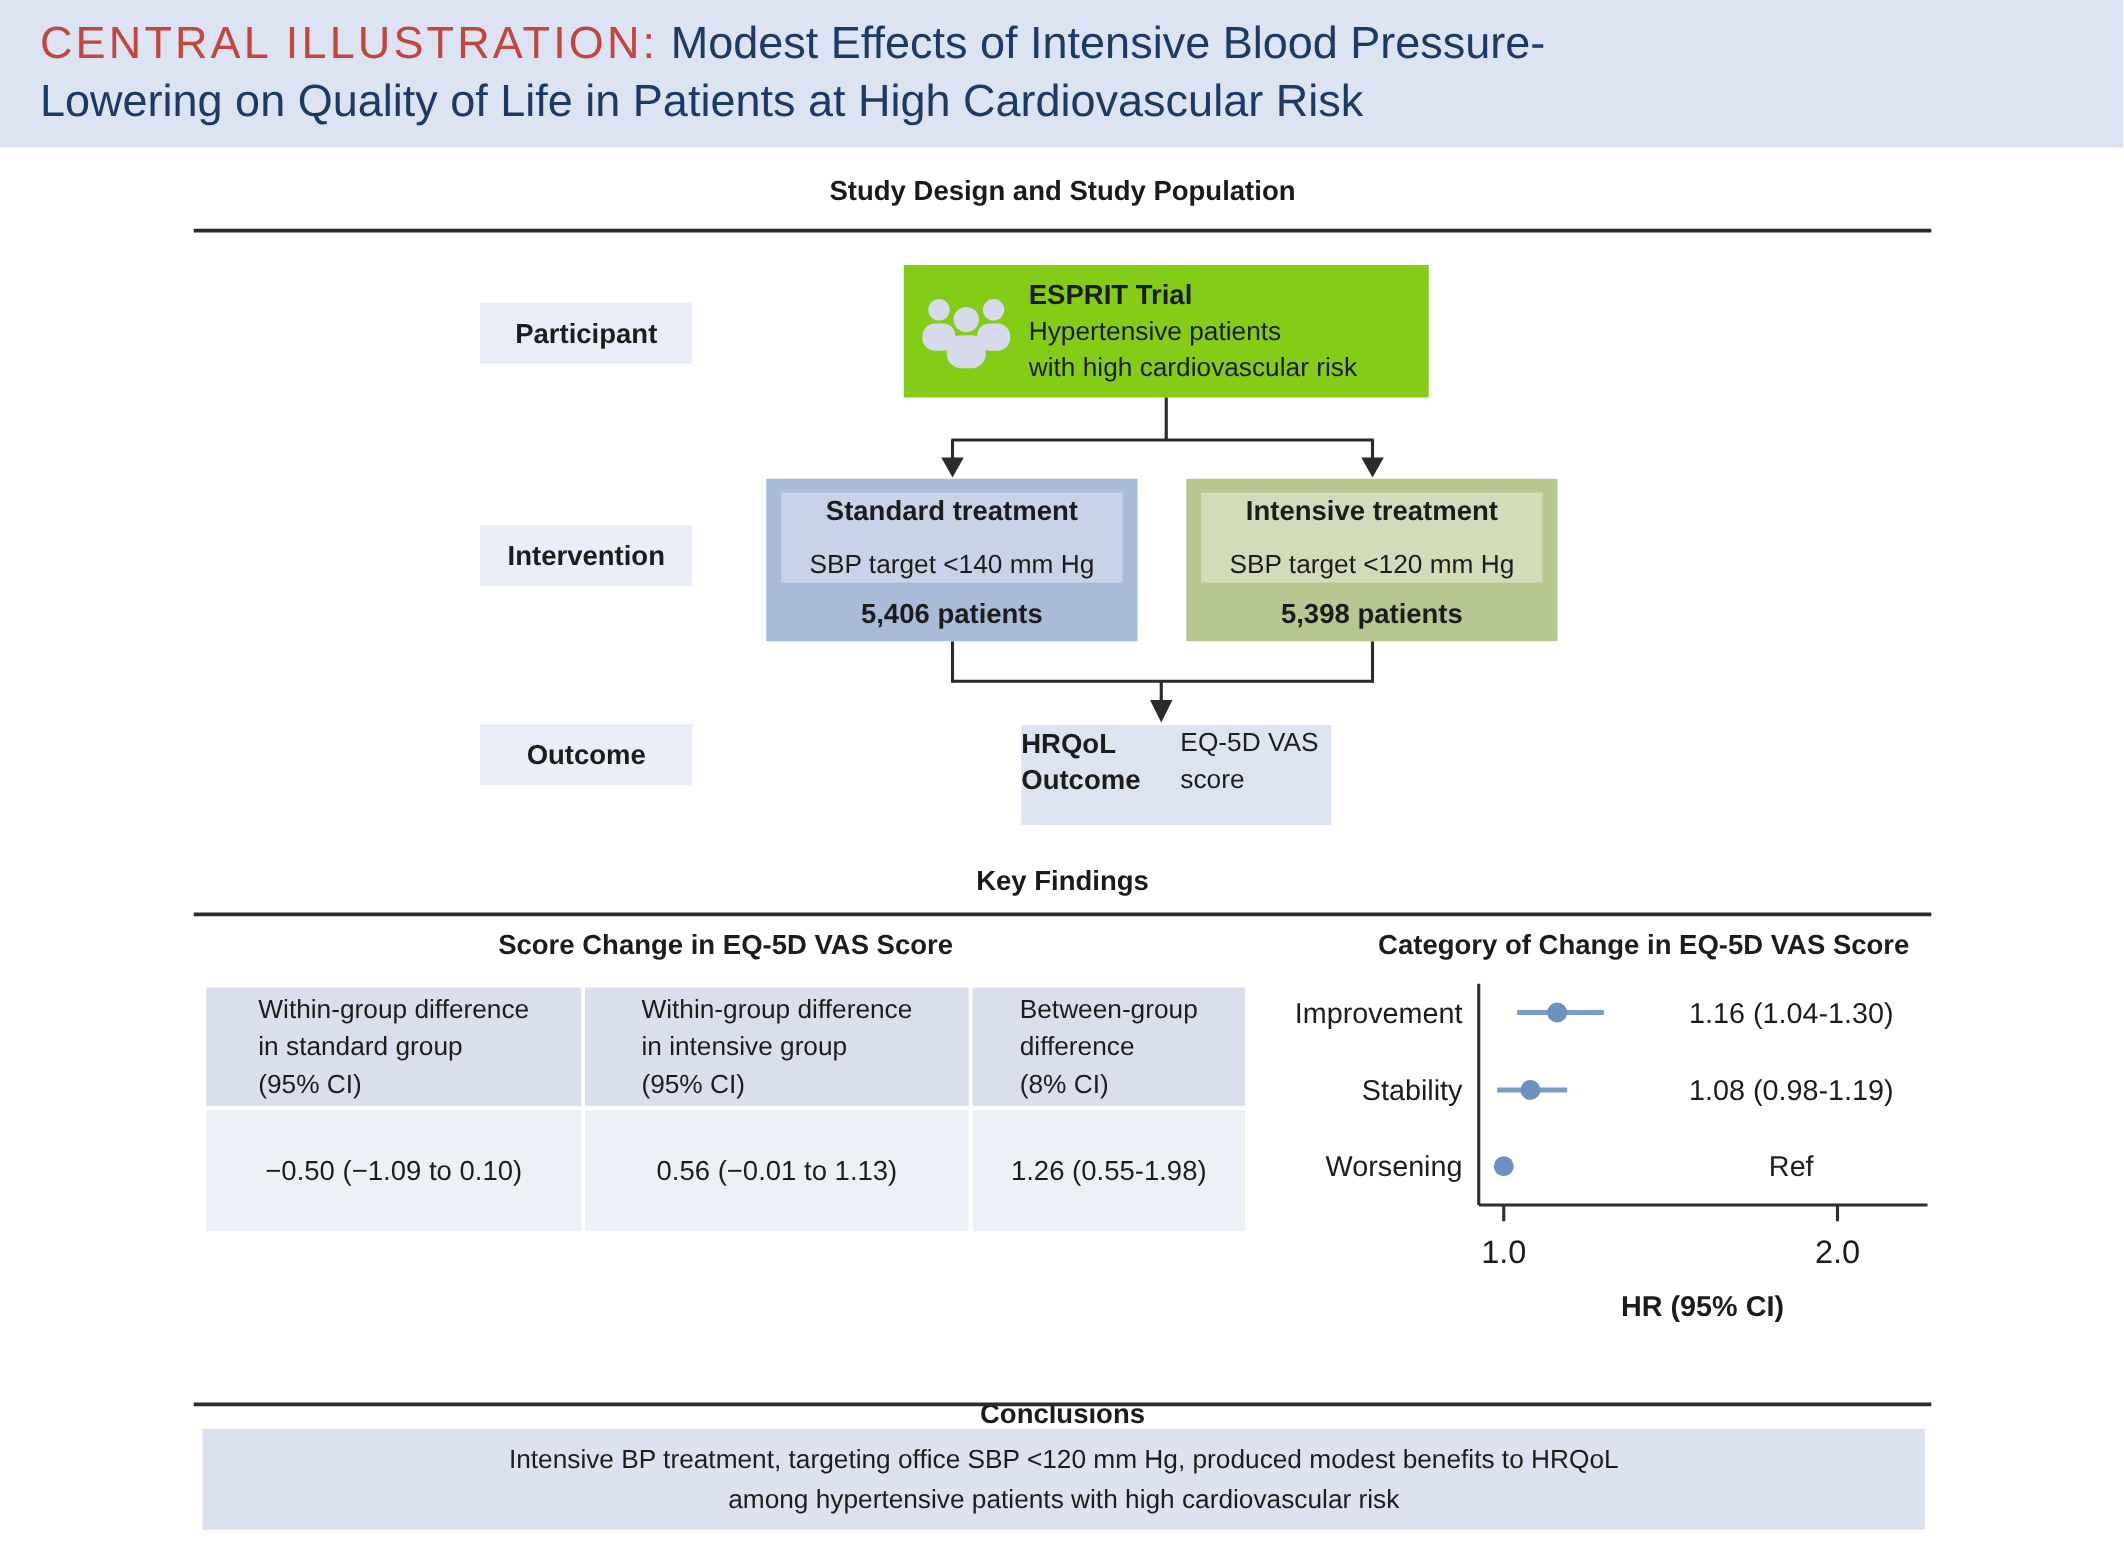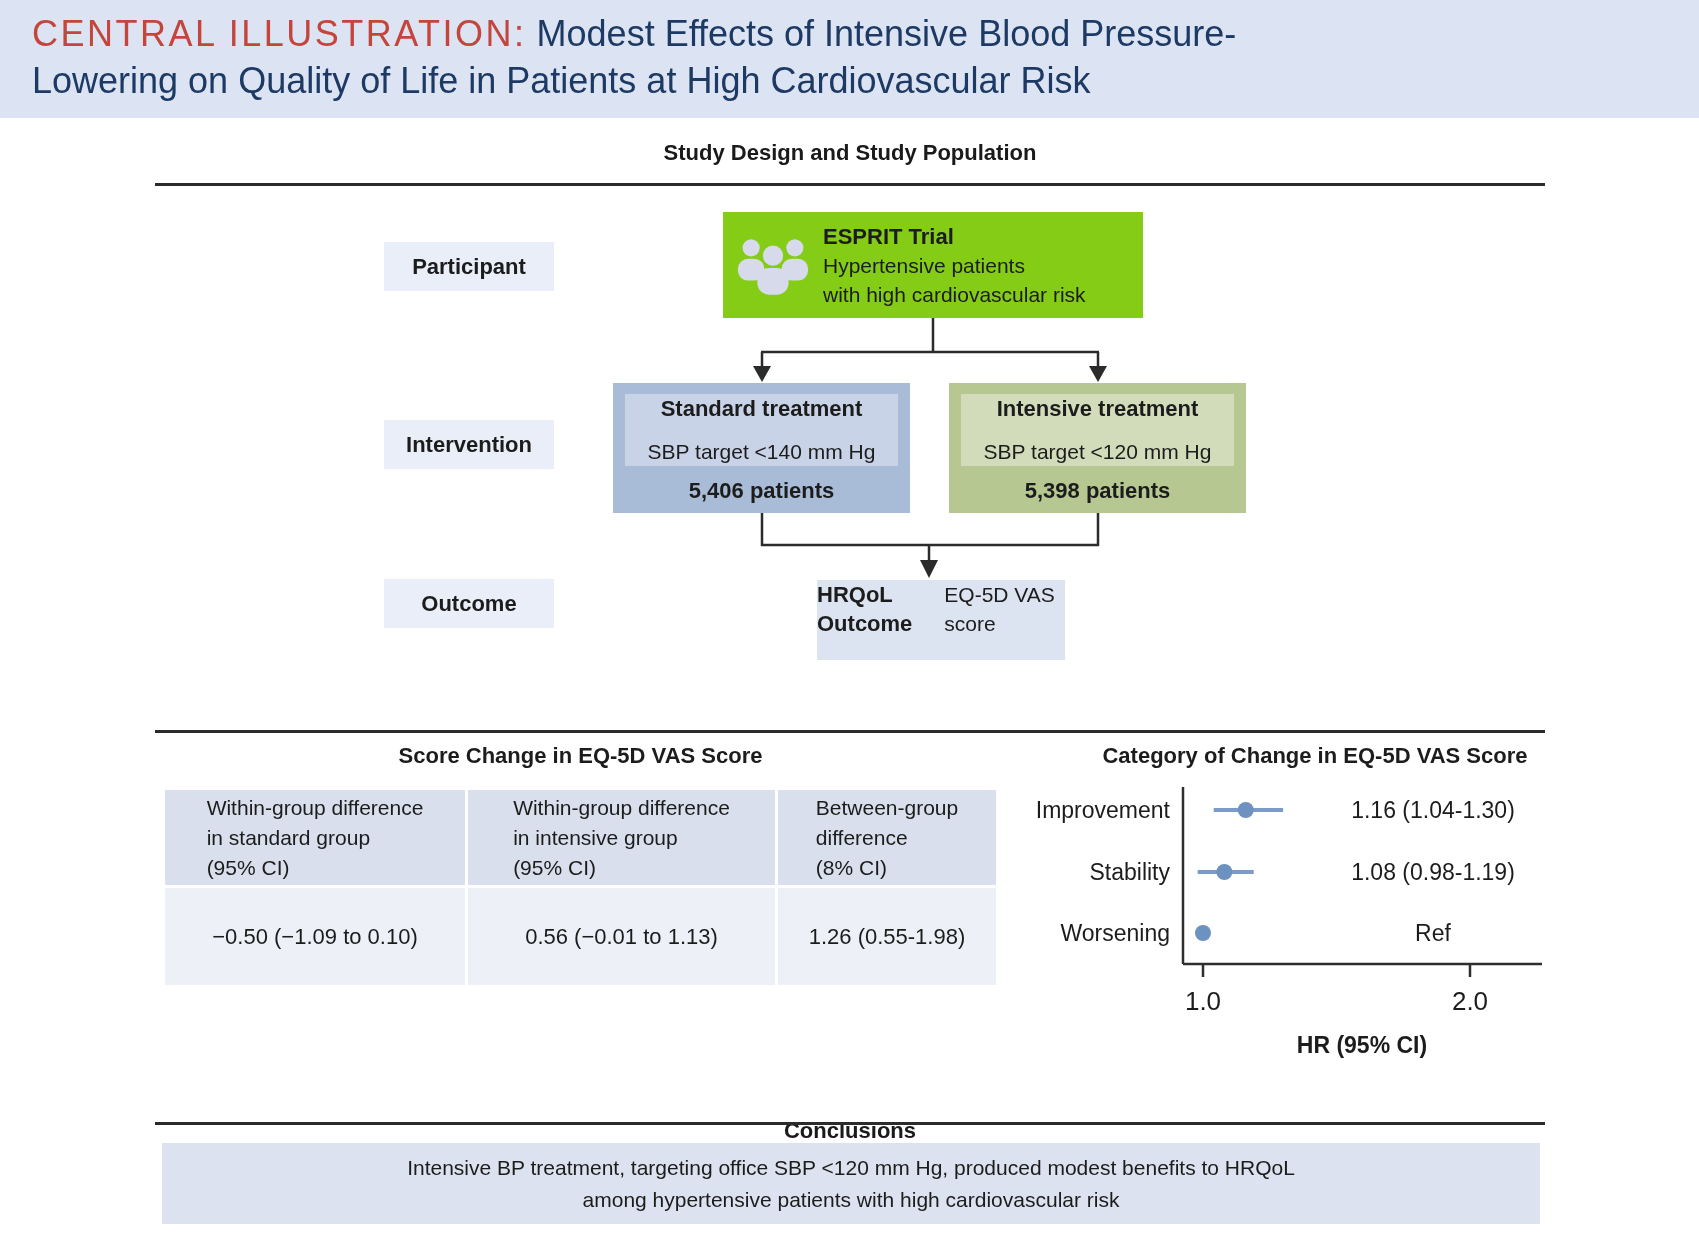--- a/index.html
+++ b/index.html
@@ -128,20 +128,21 @@
       <span>SBP target &lt;120 mm Hg</span>
     </div>
     <div class="patients">5,398 patients</div>
   </div>
 
   <div class="hrqol">
     <b>HRQoL Outcome</b>
     <span>EQ-5D VAS score</span>
   </div>
 
+  <div class="sec-head" style="top:692px;">Key Findings</div>
   <div class="rule" style="top:730px;"></div>
 
   <div class="tbl-title">Score Change in EQ-5D VAS Score</div>
   <div class="cell head c1">Within-group difference
 in standard group
 (95% CI)</div>
   <div class="cell head c2">Within-group difference
 in intensive group
 (95% CI)</div>
   <div class="cell head c3">Between-group

